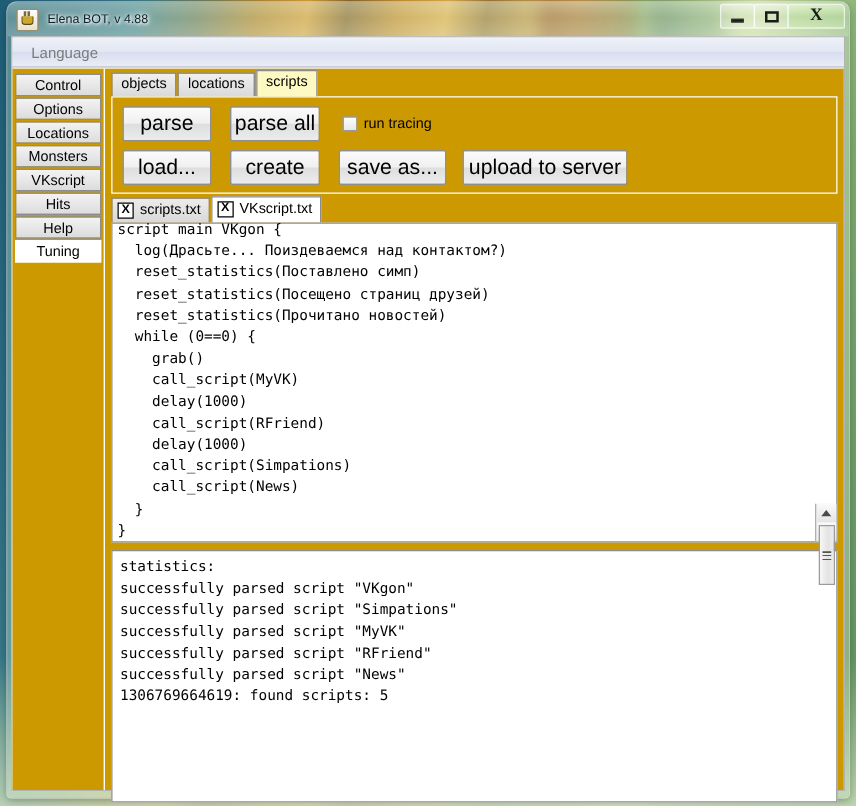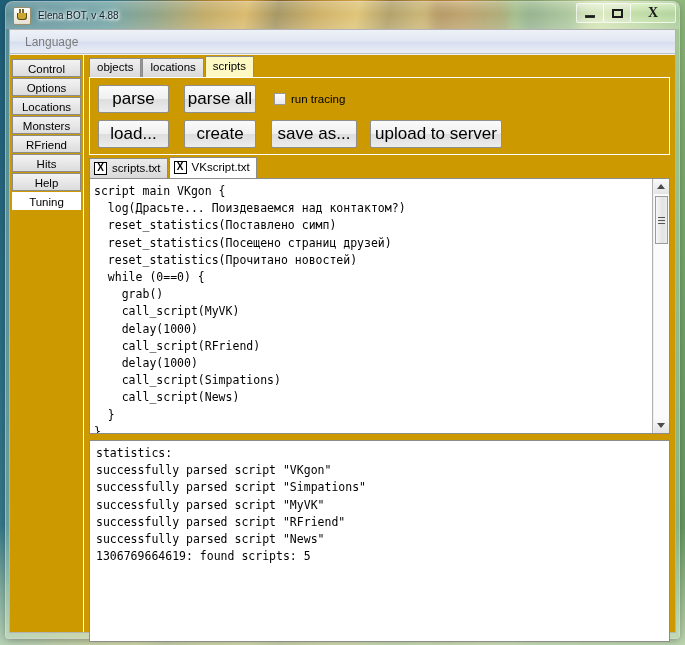--- a/index.html
+++ b/index.html
@@ -296,20 +296,21 @@
 
   
   #editorwrap {
     margin: 0 5px;
     background: #ffffff;
     border: 1px solid #8c8c8c;
     height: 256px;
     display: flex;
     box-sizing: border-box;
     position: relative;
+    align-items: flex-end;
   }
   #editor {
     flex: 1 1 auto;
     padding: 4px 0 0 4px;
     font-family: "DejaVu Sans Mono", monospace;
     font-size: 11.5px;
     line-height: 17.2px;
     white-space: pre;
     color: #000;
     overflow: hidden;
@@ -394,21 +395,21 @@
       <div class="menu-item">Language</div>
     </div>
 
     <div id="workarea">
 
       <div id="sidebar">
         <div class="side-btn">Control</div>
         <div class="side-btn">Options</div>
         <div class="side-btn">Locations</div>
         <div class="side-btn">Monsters</div>
-        <div class="side-btn">RFriend</div>
+        <div class="side-btn">VKscript</div>
         <div class="side-btn">Hits</div>
         <div class="side-btn">Help</div>
         <div class="side-btn selected">Tuning</div>
       </div>
 
       <div id="content">
 
         <div id="tabstrip">
           <div class="tab">objects</div>
           <div class="tab">locations</div>

